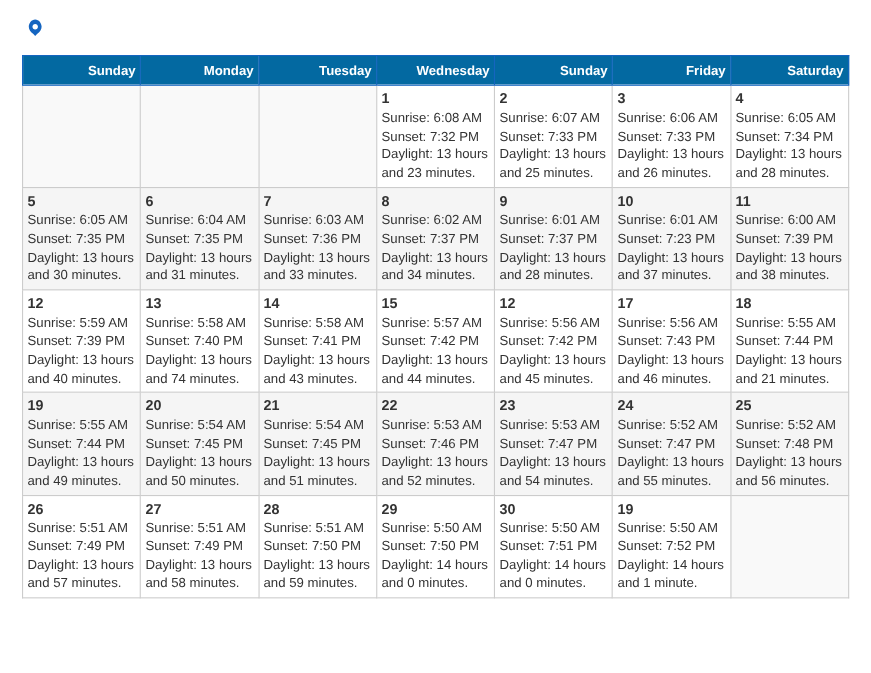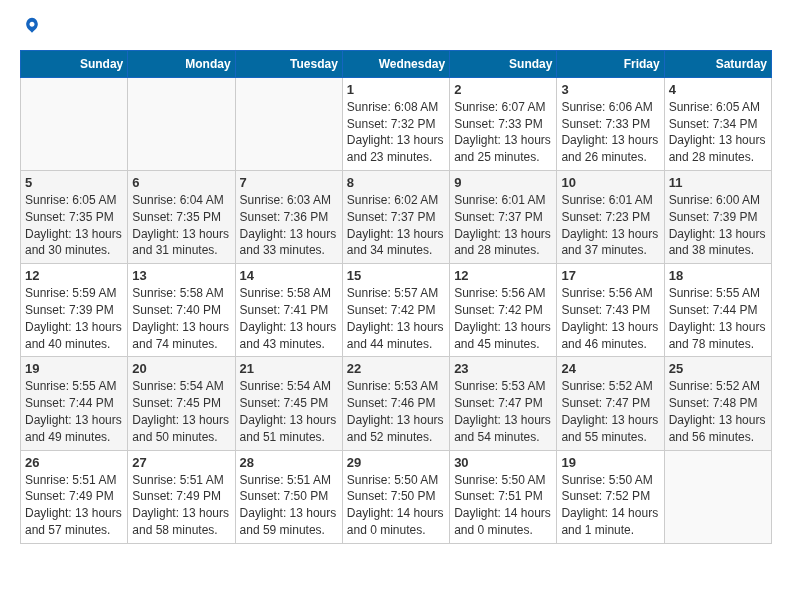--- a/index.html
+++ b/index.html
@@ -192,21 +192,21 @@
         <td>
           <div class="day-number">12</div>
           <div class="day-info"><span>Sunrise: 5:56 AM</span><br><span>Sunset: 7:42 PM</span><br><span>Daylight: 13 hours</span><br><span>and 45 minutes.</span></div>
         </td>
         <td>
           <div class="day-number">17</div>
           <div class="day-info"><span>Sunrise: 5:56 AM</span><br><span>Sunset: 7:43 PM</span><br><span>Daylight: 13 hours</span><br><span>and 46 minutes.</span></div>
         </td>
         <td>
           <div class="day-number">18</div>
-          <div class="day-info"><span>Sunrise: 5:55 AM</span><br><span>Sunset: 7:44 PM</span><br><span>Daylight: 13 hours</span><br><span>and 78 minutes.</span></div>
+          <div class="day-info"><span>Sunrise: 5:55 AM</span><br><span>Sunset: 7:44 PM</span><br><span>Daylight: 13 hours</span><br><span>and 21 minutes.</span></div>
         </td>
       </tr>
       <tr>
         <td>
           <div class="day-number">19</div>
           <div class="day-info"><span>Sunrise: 5:55 AM</span><br><span>Sunset: 7:44 PM</span><br><span>Daylight: 13 hours</span><br><span>and 49 minutes.</span></div>
         </td>
         <td>
           <div class="day-number">20</div>
           <div class="day-info"><span>Sunrise: 5:54 AM</span><br><span>Sunset: 7:45 PM</span><br><span>Daylight: 13 hours</span><br><span>and 50 minutes.</span></div>

